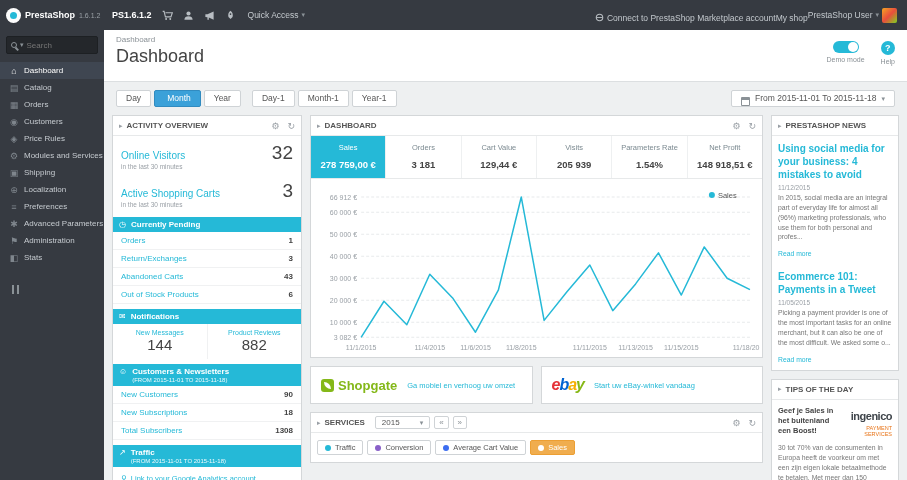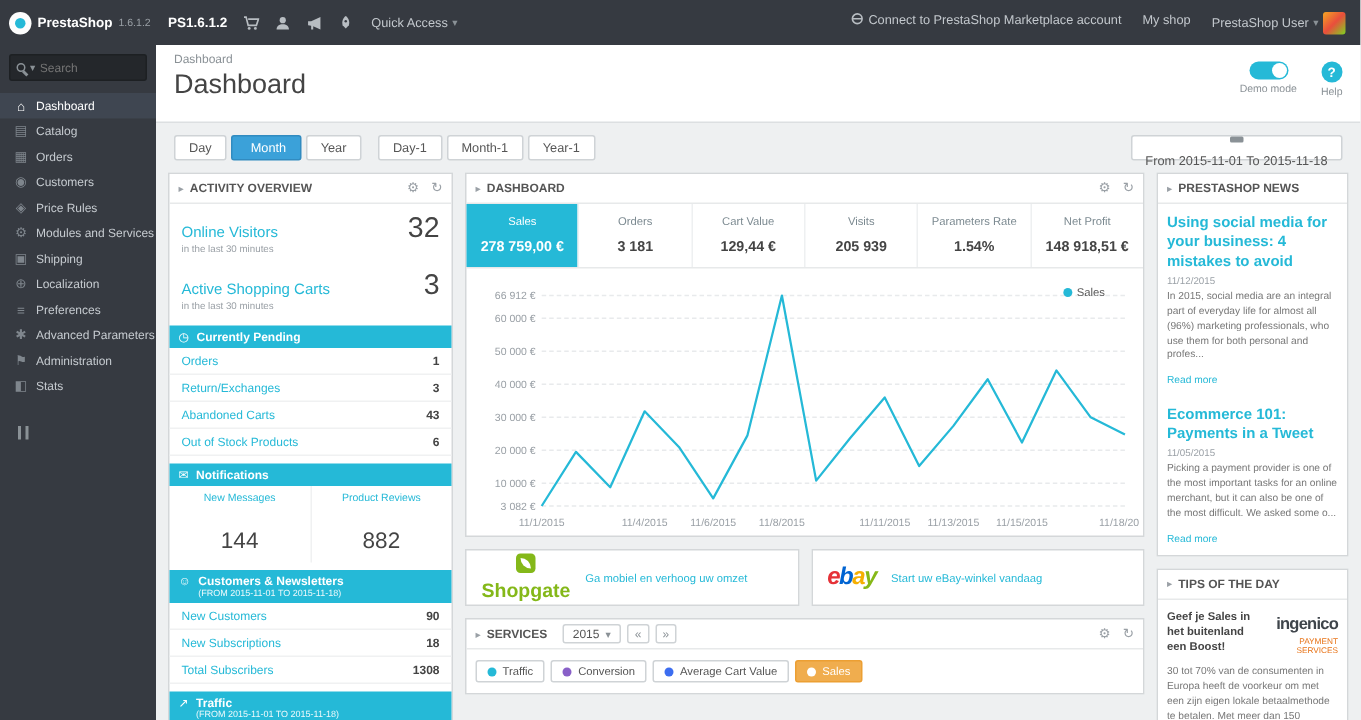--- a/index.html
+++ b/index.html
@@ -12,21 +12,21 @@
   .tb-brand { width:104px; flex:none; display:flex; align-items:center; gap:4px; padding-left:6px; }
   .tb-logo { width:15px; height:15px; border-radius:50%; background:#fdfdfd; position:relative; flex:none; }
   .tb-logo::after { content:""; position:absolute; inset:4px; border-radius:50%; background:#25b9d7; }
   .tb-brand-name { color:#fff; font-size:9px; font-weight:bold; white-space:nowrap; }
   .tb-version { color:#9aa0a6; font-size:7px; }
   .tb-shop { color:#fff; font-size:9px; font-weight:bold; margin-left:8px; }
   .tb-icons { display:flex; gap:10px; align-items:center; margin-left:10px; }
   .tb-icons svg { display:block; cursor:pointer; }
   .tb-link { color:#c3c8cd; font-size:8.5px; display:flex; align-items:center; gap:3px; cursor:pointer; }
   .tb-caret { color:#8a9196; font-size:7px; }
-  .tb-right { margin-left:auto; display:flex; align-items:flex-start; gap:14px; padding-right:10px; }
+  .tb-right { margin-left:auto; display:flex; align-items:flex-end; padding-right:10px; }
   .avatar { width:15px; height:15px; border-radius:2px; background:linear-gradient(135deg,#f5a623 0%,#e94e3c 50%,#7ed321 100%); flex:none; }
 
   
   .sidebar { position:absolute; top:30px; left:0; bottom:0; width:104px; background:#363a41; z-index:9; }
   .side-search { margin:6px 6px 8px; height:18px; background:#24272b; border:1px solid #1d2023; border-radius:2px; display:flex; align-items:center; gap:3px; padding:0 4px; }
   .mag { width:6px; height:6px; border:1.5px solid #8a9196; border-radius:50%; position:relative; flex:none; }
   .mag::after { content:""; position:absolute; width:4px; height:1.5px; background:#8a9196; transform:rotate(45deg); right:-3px; bottom:-2px; }
   .side-search input { background:transparent; border:0; outline:none; color:#9aa0a6; font-size:8px; width:56px; font-family:inherit; }
   .nav-item { display:flex; align-items:center; gap:5px; height:17px; padding-left:9px; color:#c6cbd0; font-size:8px; cursor:pointer; }
   .nav-item .nav-ico { width:10px; font-size:9px; color:#7f868d; text-align:center; flex:none; }
@@ -43,21 +43,21 @@
   .head-ctrls { display:flex; gap:16px; padding-top:6px; }
   .ctrl { display:flex; flex-direction:column; align-items:center; gap:3px; font-size:7px; color:#8a9196; }
   .toggle { width:26px; height:12px; background:#25b9d7; border-radius:6px; position:relative; cursor:pointer; }
   .toggle::after { content:""; position:absolute; width:10px; height:10px; background:#fff; border-radius:50%; right:1px; top:1px; }
   .help-circle { width:14px; height:14px; border-radius:50%; background:#25b9d7; color:#fff; font-size:9px; font-weight:bold; line-height:14px; text-align:center; cursor:pointer; }
 
   .toolbar { display:flex; align-items:center; gap:3px; padding:8px 12px 6px; }
   .btn { height:17px; line-height:15px; padding:0 9px; font-size:8.5px; border:1px solid #cfd3d6; background:#fff; color:#555; border-radius:2px; cursor:pointer; white-space:nowrap; }
   .btn.active { background:#3ba1d9; border-color:#318bc0; color:#fff;padding-left:12px; }
   .gap-left { margin-left:8px; }
-  .date-btn { margin-left:auto; display:flex; align-items:center; gap:5px;flex-direction:column; }
+  .date-btn { margin-left:auto; display:flex; align-items:flex-end; gap:5px; }
   .cal-ico { width:9px; height:9px; border:1px solid #8a9196; border-top:3px solid #8a9196; border-radius:1px; display:inline-block; }
 
   .columns { display:flex; gap:8px; padding:2px 8px; align-items:flex-start; }
   .col-a { width:190px; flex:none; }
   .col-c { flex:1; min-width:0; }
   .col-r { width:128px; flex:none; }
 
   .panel { background:#fff; border:1px solid #d4d7d9; }
   .panel-h { height:20px; display:flex; align-items:center; gap:4px; padding:0 6px; border-bottom:1px solid #e7e9ea; font-size:8px; font-weight:bold; color:#555; }
   .hdr-caret { color:#9aa0a6; font-size:7px; }
@@ -72,47 +72,47 @@
   .bluebar { background:#25b9d7; color:#fff; padding:3px 6px; font-size:8px; font-weight:bold; display:flex; gap:5px; align-items:flex-start; margin-top:5px; }
   .bluebar .bico { font-size:8px; font-weight:normal; }
   .bluebar .bsub { display:block; font-weight:normal; font-size:6px; opacity:.92; margin-top:1px; }
   .acc-row { display:flex; justify-content:space-between; align-items:center; padding:4px 8px; border-bottom:1px solid #f0f1f2; font-size:8px; }
   .acc-row .l { color:#25b9d7; cursor:pointer; }
   .acc-row .v { color:#444; font-weight:bold; }
   .notif { display:flex; text-align:center; }
   .notif .cell { flex:1; padding:5px 2px 6px; cursor:pointer; }
   .notif .cell + .cell { border-left:1px solid #f0f1f2; }
   .cell .nl { color:#25b9d7; font-size:7px; }
-  .cell .nv { color:#444; font-size:15px; margin-top:16px; }
+  .cell .nv { color:#444; font-size:15px; margin-top:0; }
   .ga { display:flex; gap:4px; align-items:center; padding:7px 8px; color:#25b9d7; font-size:7.5px; cursor:pointer; }
   .link-ico { font-size:8px; color:#25b9d7; }
 
   
   .kpis { display:flex; border-bottom:1px solid #e7e9ea; }
   .kpi { flex:1; min-width:0; text-align:center; padding:7px 2px 8px; border-left:1px solid #eef0f1; cursor:pointer; }
   .kpi:first-child { border-left:none; }
   .kpi .kl { font-size:7.5px; color:#7c8a91; white-space:nowrap; overflow:hidden; }
   .kpi .kv { font-size:9.5px; color:#444; font-weight:bold; margin-top:7px; white-space:nowrap; overflow:hidden; }
   .kpi.active { background:#25b9d7; }
   .kpi.active .kl, .kpi.active .kv { color:#fff; }
   .chart { padding:4px 2px 2px; }
   .chart svg { display:block; width:100%; height:auto; }
 
   
   .promos { display:flex; gap:8px; margin-top:8px; }
   .promo { flex:1; background:#fff; border:1px solid #d4d7d9; height:38px; display:flex; align-items:center; gap:10px; padding:0 10px; }
-  .sg-logo { display:flex; align-items:center; gap:4px; font-size:13px; font-weight:bold; color:#84b819;flex-direction:column; }
+  .sg-logo { display:flex; align-items:center; gap:4px; font-size:13px; font-weight:bold; color:#84b819; }
   .sg-leaf { width:13px; height:13px; background:#84b819; border-radius:3px; position:relative; flex:none; }
   .sg-leaf::after { content:""; position:absolute; inset:3px; background:#fff; border-radius:0 100% 0 100%; }
   .promo-link { font-size:7.5px; color:#25b9d7; line-height:1.3; }
   .ebay { font-size:16px; font-weight:bold; font-style:italic; letter-spacing:-1px; white-space:nowrap; }
 
   
   .forecast { margin-top:8px; }
-  .year-btn { border:1px solid #cfd3d6; background:#fff; font-size:8px; font-weight:normal; color:#555; padding:1px 6px; border-radius:2px; display:flex; align-items:center; gap:4px; cursor:pointer; margin-left:6px; }
+  .year-btn { border:1px solid #cfd3d6; background:#fff; font-size:8px; font-weight:normal; color:#555; padding:1px 6px; border-radius:2px; display:flex; align-items:center; gap:20px; cursor:pointer; margin-left:6px; }
   .nav-arrow { border:1px solid #cfd3d6; background:#fff; color:#8a9196; font-size:8px; padding:1px 4px; border-radius:2px; cursor:pointer; }
   .forecast-legend { display:flex; gap:4px; padding:7px 6px; }
   .leg { display:flex; align-items:center; gap:4px; border:1px solid #cfd3d6; background:#fff; border-radius:2px; padding:2px 7px; font-size:7.5px; color:#555; cursor:pointer; }
   .leg .dot { width:6px; height:6px; border-radius:50%; flex:none; }
   .leg.active { background:#f0ad4e; border-color:#ec9f33; color:#fff; }
 
   
   .news-item { padding:6px 6px 4px; }
   .news-title { color:#25b9d7; font-size:10px; font-weight:bold; line-height:1.3; cursor:pointer; display:block; }
   .news-date { color:#9aa0a6; font-size:6.5px; margin:3px 0 2px; }

